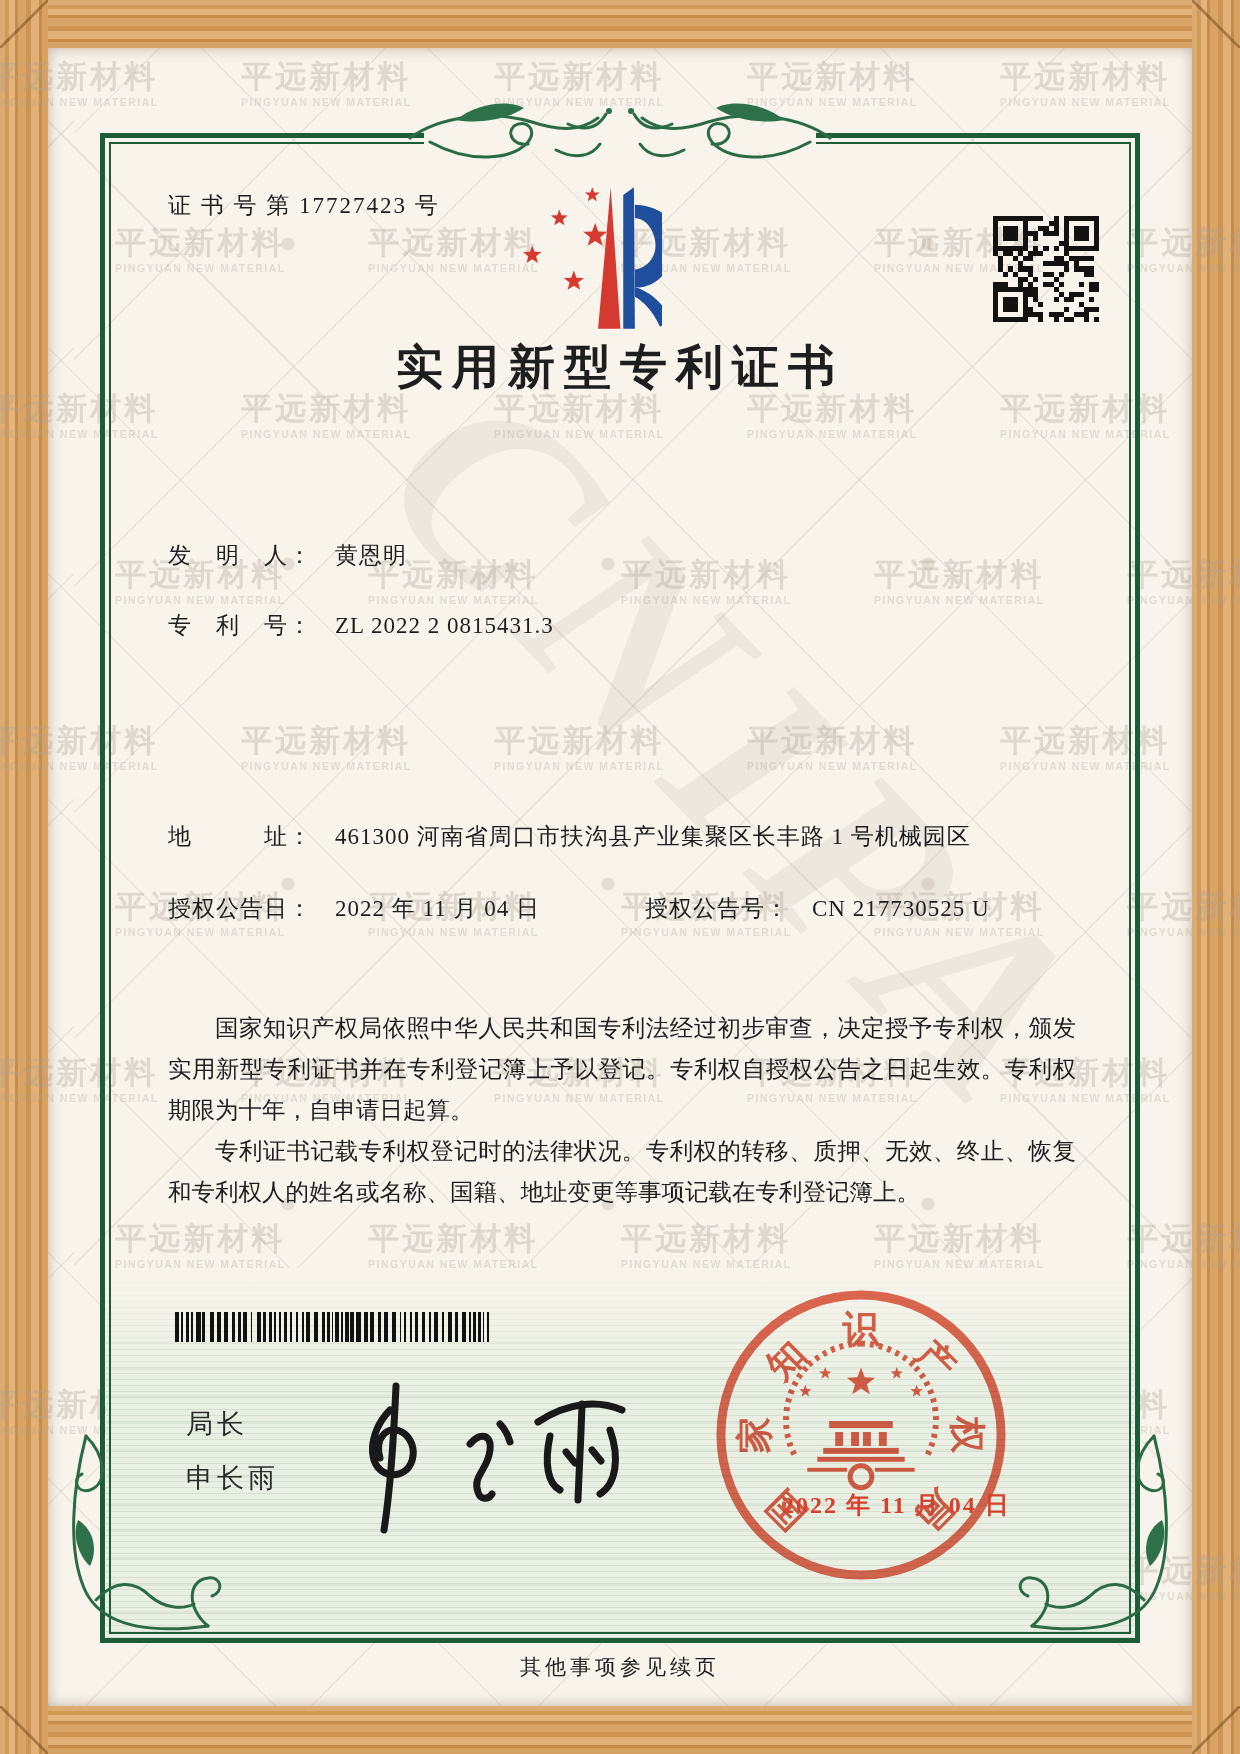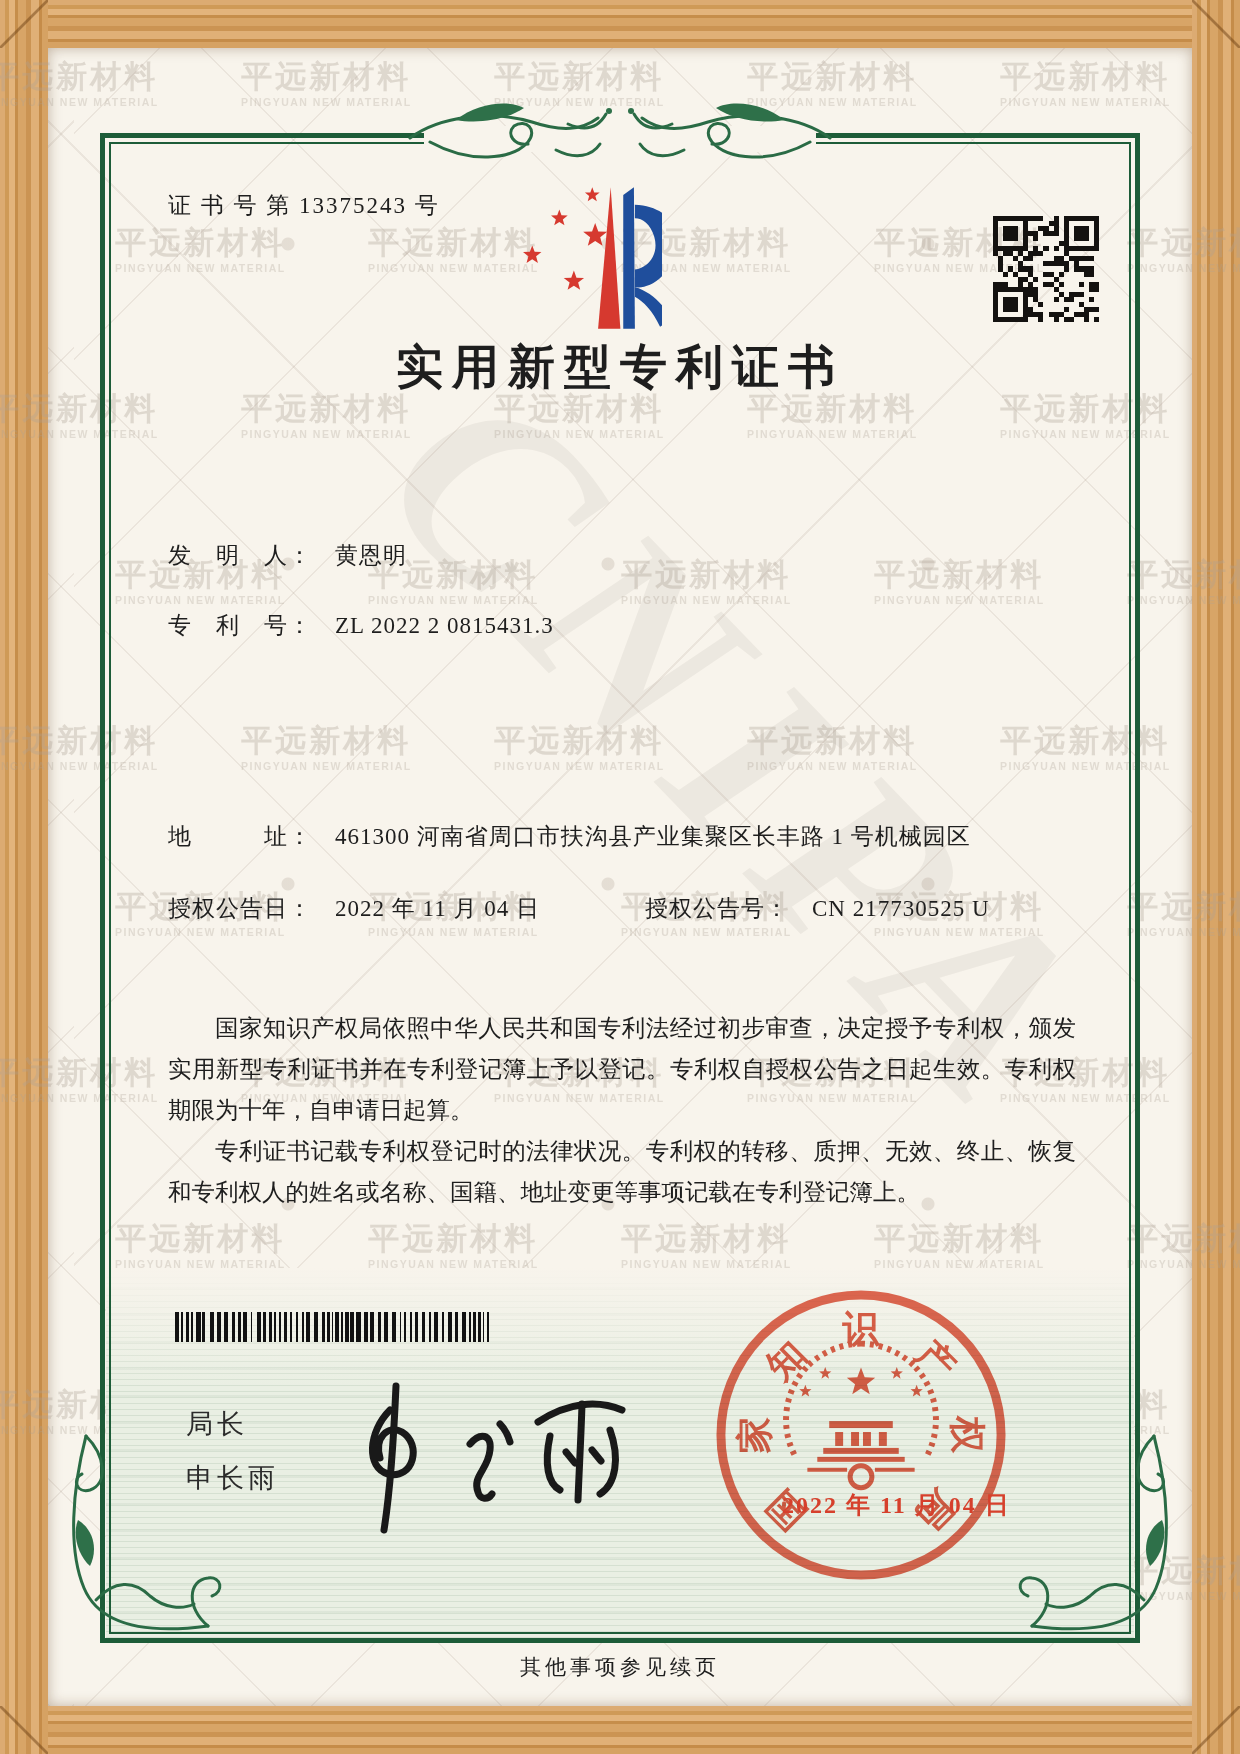--- a/index.html
+++ b/index.html
@@ -320,21 +320,21 @@
     <path d="M44,172 C62,152 82,152 98,168 C112,180 130,182 142,176"></path>
   </svg>
   <svg class="abs flourish" style="left:988px;top:1428px;transform:scaleX(-1)" width="200" height="212" viewBox="0 0 200 212">
     <path d="M34,8 C20,62 16,122 32,160 C48,198 96,206 156,198"></path>
     <path d="M34,8 C54,28 56,56 38,62 C24,66 20,50 30,46"></path>
     <path d="M156,198 C134,180 136,152 156,150 C170,148 172,164 160,168"></path>
     <path class="leaf" d="M26,92 C42,102 46,122 38,138 C26,128 20,106 26,92 Z"></path>
     <path d="M44,172 C62,152 82,152 98,168 C112,180 130,182 142,176"></path>
   </svg>
 
-  <div class="abs cert-no">证 书 号 第 13375243 号</div>
+  <div class="abs cert-no">证 书 号 第 17727423 号</div>
 
   <svg class="abs" style="left:478px;top:176px" width="184" height="162" viewBox="0 0 190 160">
     <polygon fill="#d6392f" points="118.0,8.0 120.0,13.3 125.6,13.5 121.2,17.0 122.7,22.5 118.0,19.4 113.3,22.5 114.8,17.0 110.4,13.5 116.0,13.3"></polygon>
     <polygon fill="#d6392f" points="84.0,31.0 86.2,36.9 92.6,37.2 87.6,41.2 89.3,47.3 84.0,43.8 78.7,47.3 80.4,41.2 75.4,37.2 81.8,36.9"></polygon>
     <polygon fill="#d6392f" points="121.0,45.0 124.2,53.6 133.4,54.0 126.2,59.7 128.6,68.5 121.0,63.5 113.4,68.5 115.8,59.7 108.6,54.0 117.8,53.6"></polygon>
     <polygon fill="#d6392f" points="56.0,68.0 58.5,74.6 65.5,74.9 60.0,79.3 61.9,86.1 56.0,82.2 50.1,86.1 52.0,79.3 46.5,74.9 53.5,74.6"></polygon>
     <polygon fill="#d6392f" points="99.0,94.0 101.7,101.3 109.5,101.6 103.4,106.4 105.5,113.9 99.0,109.6 92.5,113.9 94.6,106.4 88.5,101.6 96.3,101.3"></polygon>
     <polygon points="124,154 137,8 147,154" fill="#d6392f"></polygon>
     <path d="M150,154 L150,16 L161,8 L162,154 Z" fill="#1f4e9c"></path>
     <path d="M162,26 C204,28 216,62 198,90 C187,107 172,113 162,111 L162,93 C177,91 187,76 182,59 C178,46 170,40 162,40 Z" fill="#1f4e9c"></path>

